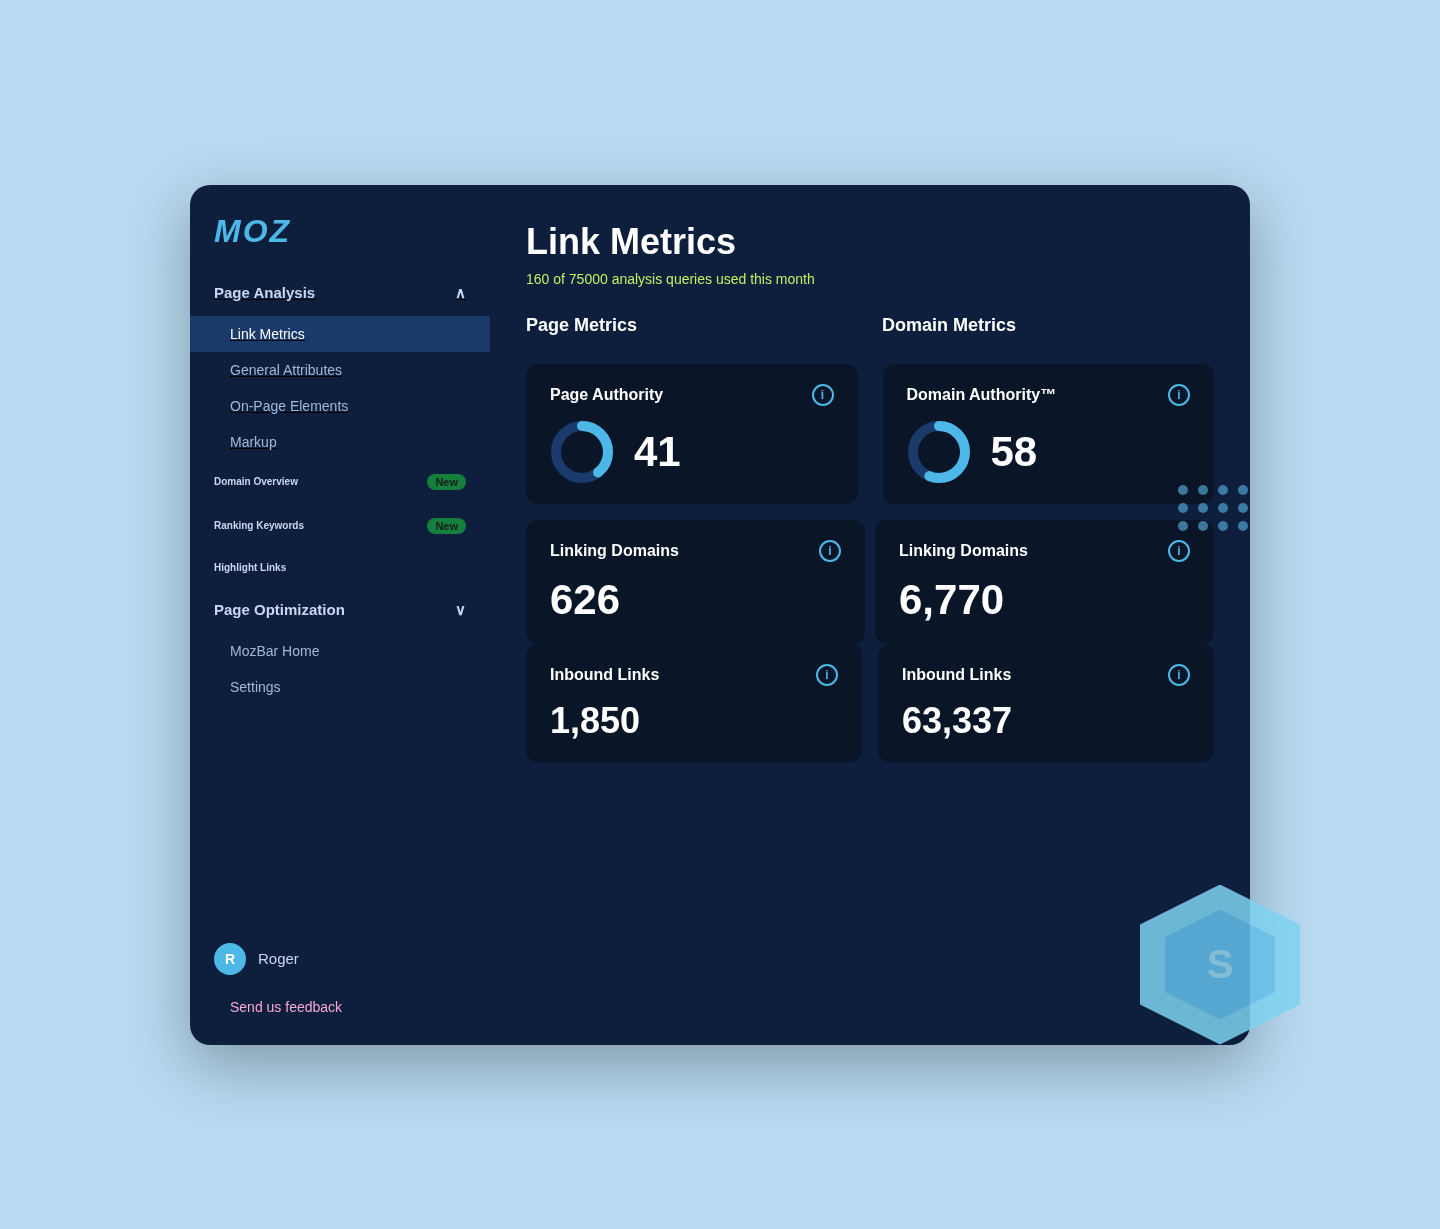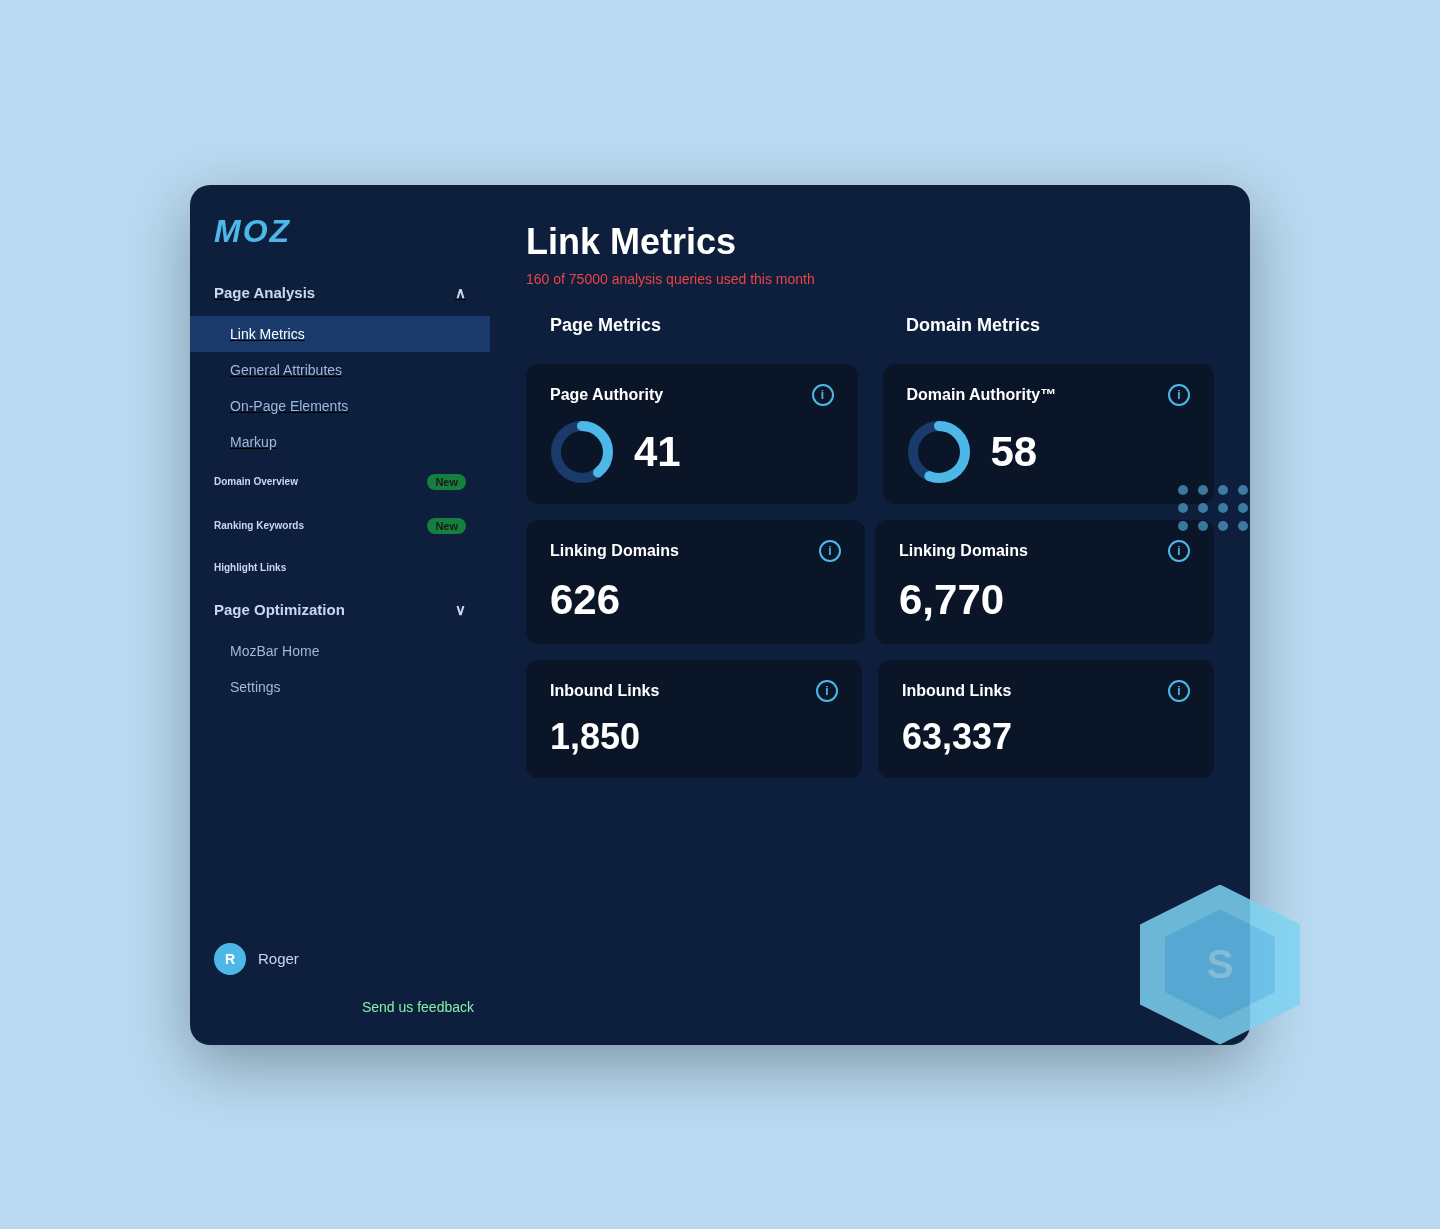--- a/index.html
+++ b/index.html
@@ -187,42 +187,41 @@
       color: white;
       font-size: 14px;
       font-weight: 700;
     }
     .user-name {
       color: #c8d8f0;
       font-size: 15px;
       font-weight: 500;
     }
     .sidebar-feedback {
-      padding: 10px 16px;
-      color: #86efac;
+      padding: 10px 40px;
+      color: #f9a8d4;
       font-size: 14px;
       cursor: pointer;
-      text-align: right;
     }
 
     
     .main-content {
       flex: 1;
       background: #0d1f3c;
       padding: 36px 36px 36px 36px;
       overflow-y: auto;
     }
     .page-title {
       font-size: 36px;
       font-weight: 900;
       color: #ffffff;
       margin-bottom: 8px;
     }
     .query-info {
-      color: #ef4444;
+      color: #bef264;
       font-size: 14px;
       margin-bottom: 28px;
     }
     .metric-card {
       background: #0a1628;
       border-radius: 12px;
       padding: 20px 24px;
       flex: 1;
     }
     .metric-card-header {
@@ -284,21 +283,20 @@
       fill: none;
       stroke: #4db8e8;
       stroke-width: 10;
       stroke-linecap: round;
     }
     .col-title {
       color: #ffffff;
       font-size: 18px;
       font-weight: 700;
       margin-bottom: 14px;
-      margin-left: 24px;
     }
   </style>
 </head>
 <body>
 
 <div class="outer-wrapper">
 
   <div class="deco-top"></div>
 
   <div class="deco-dots">
@@ -429,21 +427,21 @@
               <svg class="donut-svg" viewBox="0 0 64 64">
                 <circle class="donut-bg" cx="32" cy="32" r="26"></circle>
                 <circle class="donut-fill" cx="32" cy="32" r="26" stroke-dasharray="91 100" stroke-dashoffset="0"></circle>
               </svg>
             </div>
             <span class="metric-value">58</span>
           </div>
         </div>
       </div>
 
-      <div style="display:grid; grid-template-columns:1fr 1fr; gap:10px; margin-bottom:16px;">
+      <div style="display:grid; grid-template-columns:1fr 1fr; gap:10px; ">
 
         <div class="metric-card">
           <div class="metric-card-header">
             <span class="metric-card-title">Linking Domains</span>
             <div class="info-icon">
               <span>i</span>
             </div>
           </div>
           <div class="metric-card-value-row">
             <span class="metric-value">626</span>

